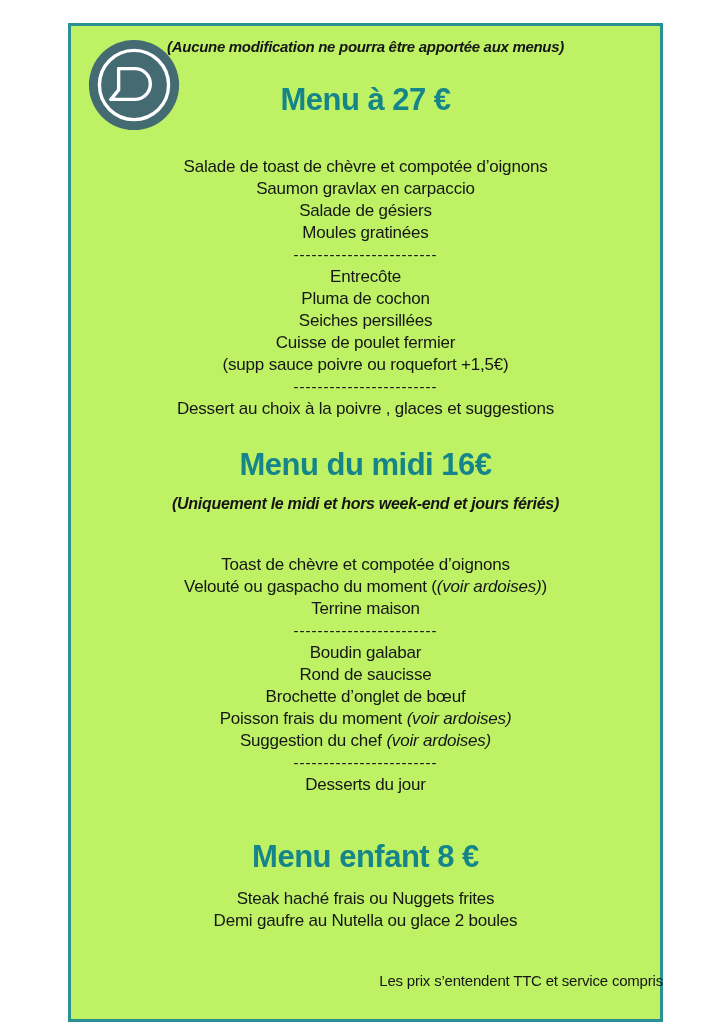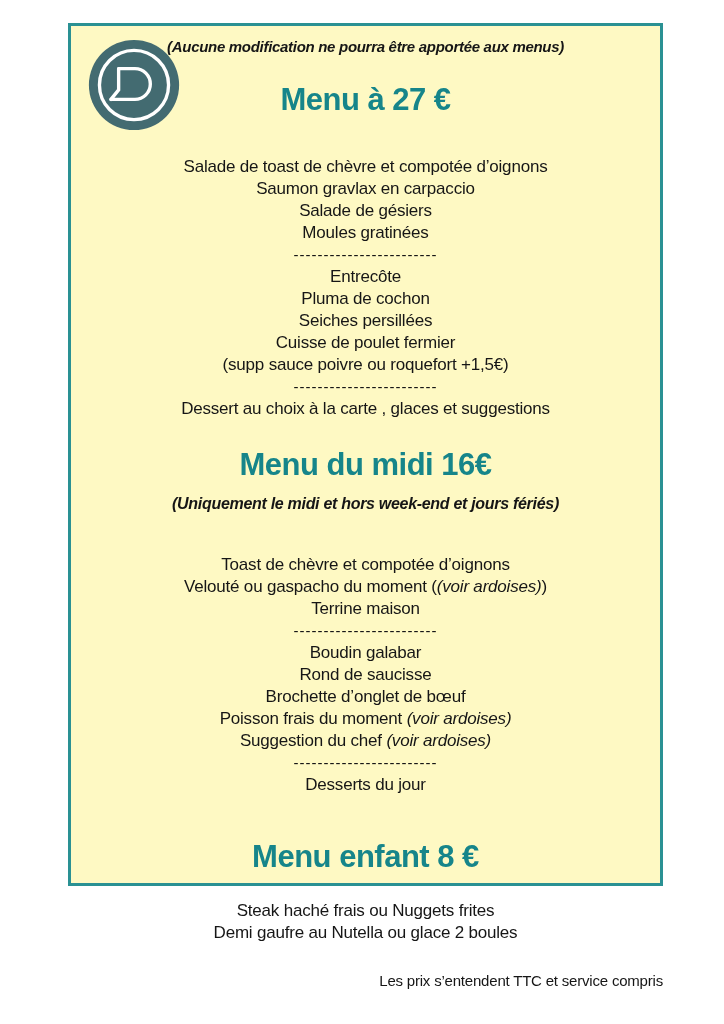--- a/index.html
+++ b/index.html
@@ -8,23 +8,23 @@
     width: 724px; height: 1024px;
     background: #ffffff;
     position: relative;
     font-family: "Liberation Sans", sans-serif;
     color: #161616;
     overflow: hidden;
   }
   .frame {
     position: absolute;
     left: 68px; top: 23px;
-    width: 595px; height: 863px;
+    width: 595px; height: 999px;
     border: 3px solid #2a9193;
-    background: #fef9c3;
+    background: #bef264;
   }
   .logo {
     position: absolute;
     left: 15px; top: 11px;
     width: 96px; height: 96px;
   }
   .content {
     text-align: center;
     width: 100%;
   }
@@ -53,21 +53,21 @@
     line-height: 20px;
     letter-spacing: -0.3px;
   }
   .lines {
     margin-top: 37px;
     font-size: 17px;
     line-height: 22px;
     letter-spacing: -0.2px;
   }
   .lines.midi-items { margin-top: 40px; }
-  .lines.enfant-items { margin-top: 24px; }
+  .lines.enfant-items { margin-top: 12px; }
   .line { height: 22px; }
   .divider { height: 22px; letter-spacing: 1px; font-size: 15px; }
   .note-inline { font-style: italic; }
   .footer {
     position: absolute;
     left: 68px; width: 595px;
     top: 972px;
     text-align: right;
     font-size: 15px;
     letter-spacing: -0.2px;
@@ -98,21 +98,21 @@
       <div class="line">Saumon gravlax en carpaccio</div>
       <div class="line">Salade de gésiers</div>
       <div class="line">Moules gratinées</div>
       <div class="divider">------------------------</div>
       <div class="line">Entrecôte</div>
       <div class="line">Pluma de cochon</div>
       <div class="line">Seiches persillées</div>
       <div class="line">Cuisse de poulet fermier</div>
       <div class="line">(supp sauce poivre ou roquefort +1,5€)</div>
       <div class="divider">------------------------</div>
-      <div class="line">Dessert au choix à la carte , glaces et suggestions</div>
+      <div class="line">Dessert au choix à la poivre , glaces et suggestions</div>
     </div>
 
     <h1 class="section-title midi">Menu du midi 16€</h1>
     <div class="section-subtitle">(Uniquement le midi et hors week-end et jours fériés)</div>
 
     <div class="lines midi-items">
       <div class="line">Toast de chèvre et compotée d’oignons</div>
       <div class="line"><span>Velouté ou gaspacho du moment</span> (<span class="note-inline">(voir ardoises)</span>)</div>
       <div class="line">Terrine maison</div>
       <div class="divider">------------------------</div>

